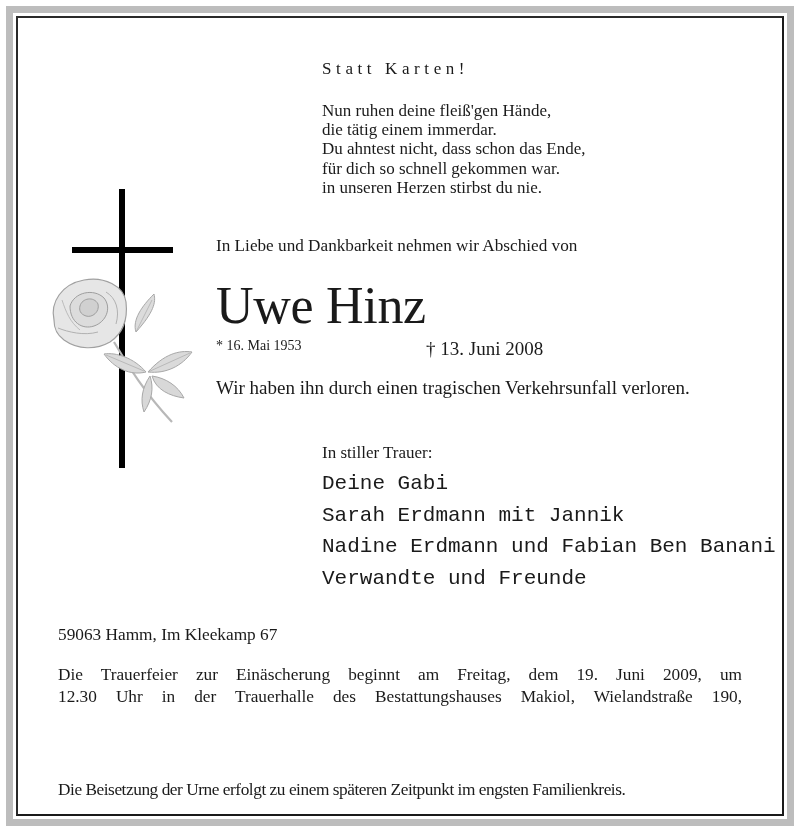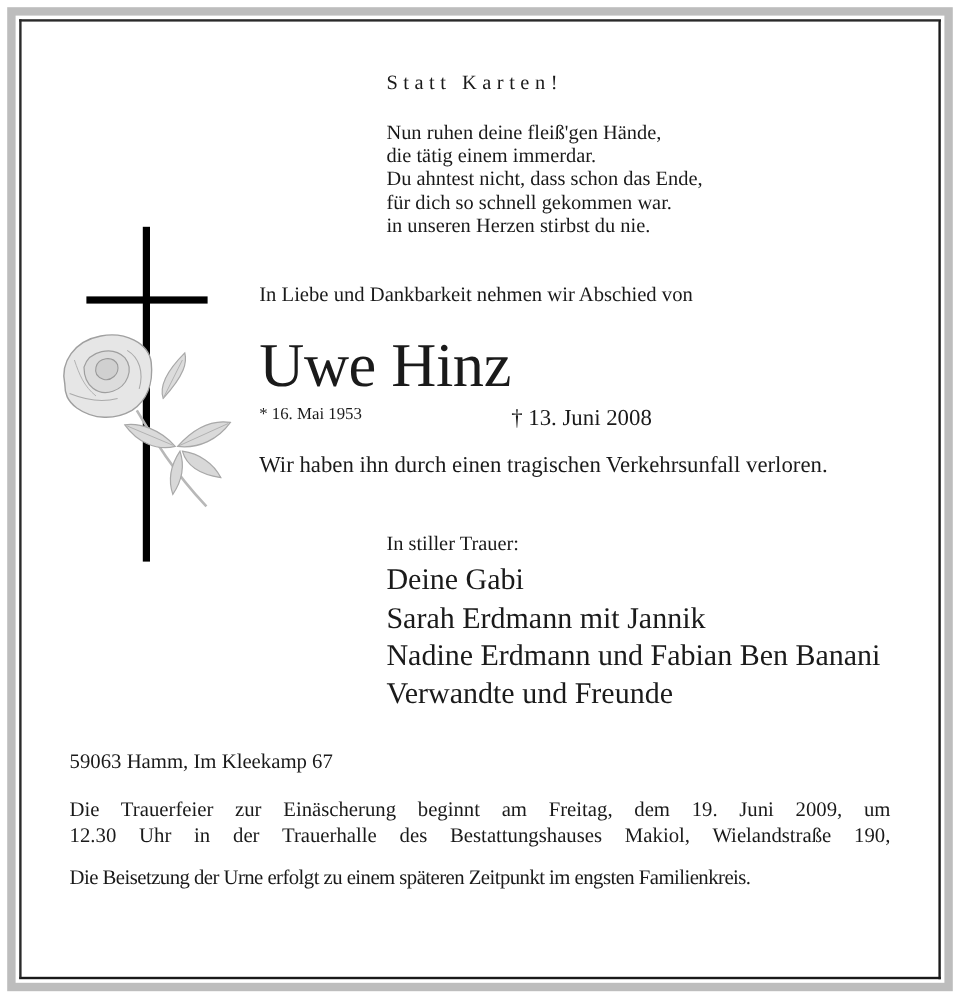--- a/index.html
+++ b/index.html
@@ -13,28 +13,28 @@
     .abs { position: absolute; white-space: nowrap; }
     .headline { left: 322px; top: 59px; font-size: 17px; letter-spacing: 4.6px; }
     .poem { left: 322px; top: 101px; font-size: 17px; line-height: 19.2px; }
     .poem div { white-space: nowrap; }
     .intro { left: 216px; top: 236px; font-size: 17.2px; }
     .name { left: 216px; top: 276px; font-size: 52px; line-height: 60px; letter-spacing: -0.3px; }
     .born { left: 216px; top: 338px; font-size: 14px; }
     .died { left: 426px; top: 338px; font-size: 19px; }
     .cause { left: 216px; top: 377px; font-size: 19px; }
     .mourn-label { left: 322px; top: 443px; font-size: 17px; }
-    .mourners { left: 322px; top: 468px; font-size: 25px; line-height: 31.5px; }
+    .mourners { left: 322px; top: 468px; font-size: 21px; line-height: 31.5px; font-family: Liberation Mono, monospace; }
     .mourners div { white-space: nowrap; }
     .address { left: 58px; top: 625px; font-size: 17.3px; }
     .ceremony { left: 58px; top: 664px; width: 684px; font-size: 17.3px; line-height: 22.4px;
                 text-align: justify; white-space: normal; }
     .ceremony .line { display: block; text-align: justify; text-align-last: justify; white-space: nowrap; }
     .ceremony .last { text-align-last: left; }
-    .burial { left: 58px; top: 722px; font-size: 17.3px; letter-spacing: -0.45px; }
+    .burial { left: 58px; top: 780px; font-size: 17.3px; letter-spacing: -0.45px; }
     .cross-v { position: absolute; left: 119px; top: 189px; width: 6px; height: 279px; background: #000; }
     .cross-h { position: absolute; left: 72px; top: 247px; width: 101px; height: 6px; background: #000; }
     .rose { position: absolute; left: 44px; top: 272px; width: 150px; height: 160px; }
   </style>
 </head>
 <body>
 
 <div class="outer-frame"></div>
 <div class="inner-frame"></div>
 

